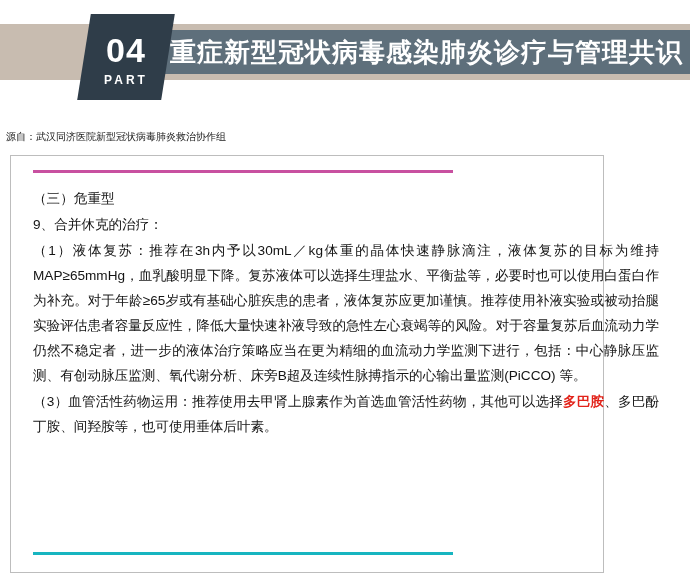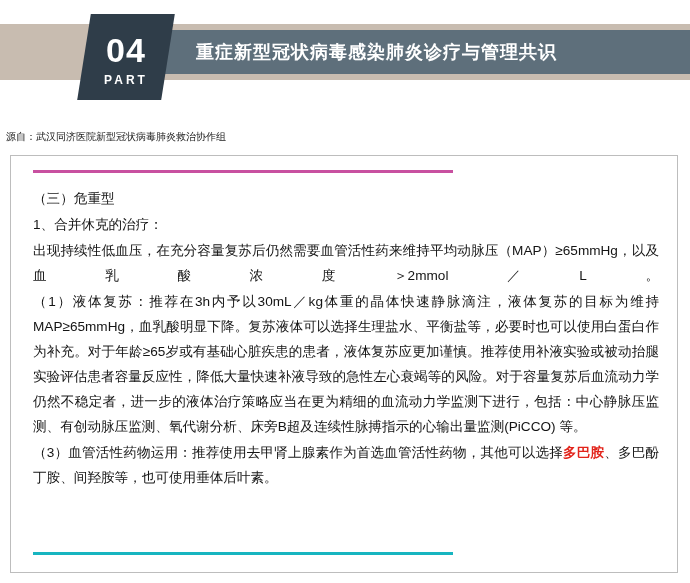--- a/index.html
+++ b/index.html
@@ -73,24 +73,24 @@
   }
   .part-word {
     font-size: 12px;
     letter-spacing: 3px;
     line-height: 16px;
     padding-top: 2px;
     font-weight: bold;
   }
   .banner-title {
     position: absolute;
-    left: 196px;
+    left: 170px;
     top: 38px;
     width: 490px;
-    font-size: 18px;
+    font-size: 26px;
     font-weight: bold;
     color: #ffffff;
     letter-spacing: 1px;
     line-height: 28px;
     white-space: nowrap;
   }
 
   
   .source-line {
     position: absolute;
@@ -99,21 +99,21 @@
     font-size: 10px;
     color: #1a1a1a;
     line-height: 22px;
   }
 
   
   .card {
     position: absolute;
     left: 10px;
     top: 155px;
-    width: 668px;
+    width: 594px;
     height: 418px;
     border: 1px solid #bdbdbd;
     background: #ffffff;
     box-sizing: border-box;
   }
   .rule-top {
     position: absolute;
     left: 22px;
     top: 14px;
     width: 420px;
@@ -168,18 +168,17 @@
 </div>
 
 <div class="source-line">源自：武汉同济医院新型冠状病毒肺炎救治协作组</div>
 
 <div class="card">
   <div class="rule-top"></div>
   <div class="rule-bottom"></div>
 
   <div class="body-text">
     <p>（三）危重型</p>
-    <p>1、合并休克的治疗：</p>
-    <p class="p-justify-wide">出现持续性低血压，在充分容量复苏后仍然需要血管活性药来维持平均动脉压（MAP）≥65mmHg，以及血乳酸浓度＞2mmol／L。</p>
+    <p>9、合并休克的治疗：</p>
     <p>（1）液体复苏：推荐在3h内予以30mL／kg体重的晶体快速静脉滴注，液体复苏的目标为维持MAP≥65mmHg，血乳酸明显下降。复苏液体可以选择生理盐水、平衡盐等，必要时也可以使用白蛋白作为补充。对于年龄≥65岁或有基础心脏疾患的患者，液体复苏应更加谨慎。推荐使用补液实验或被动抬腿实验评估患者容量反应性，降低大量快速补液导致的急性左心衰竭等的风险。对于容量复苏后血流动力学仍然不稳定者，进一步的液体治疗策略应当在更为精细的血流动力学监测下进行，包括：中心静脉压监测、有创动脉压监测、氧代谢分析、床旁B超及连续性脉搏指示的心输出量监测(PiCCO) 等。</p>
     <p><span>（3）血管活性药物运用：推荐使用去甲肾上腺素作为首选血管活性药物，其他可以选择</span><span class="hl-red">多巴胺</span><span>、多巴酚丁胺、间羟胺等，也可使用垂体后叶素。</span></p>
   </div>
 </div>
 
 </body></html>

